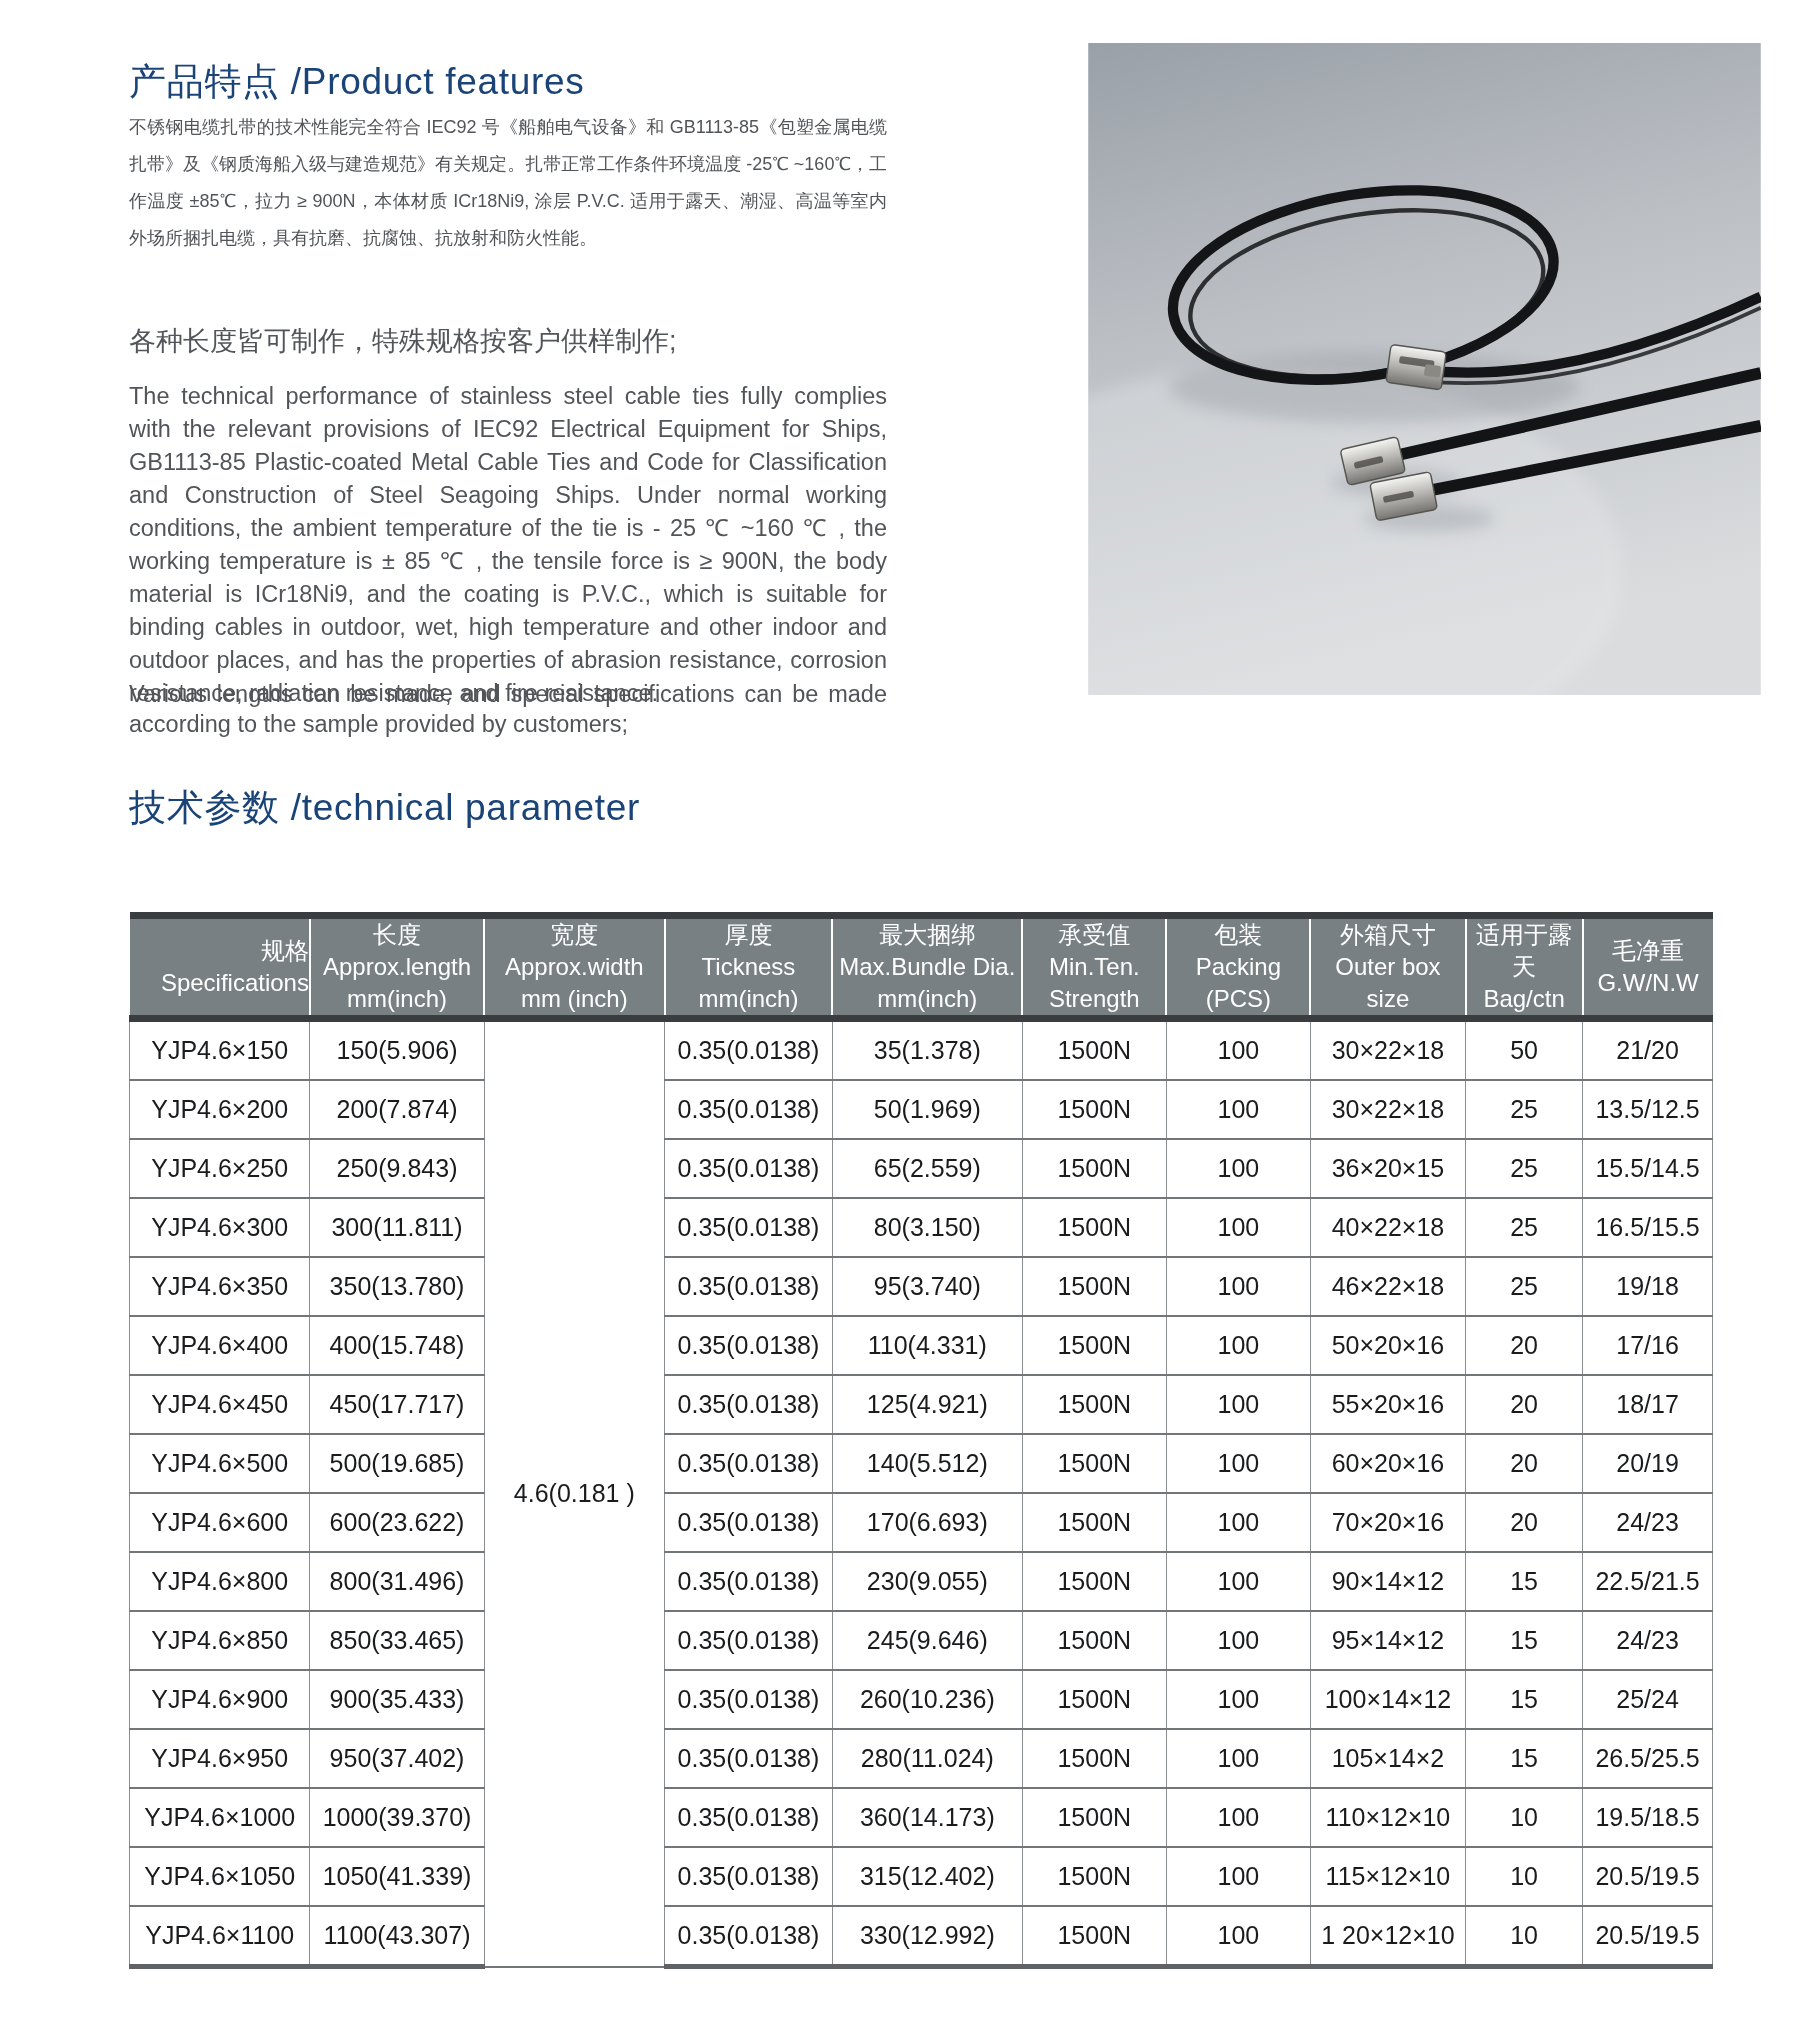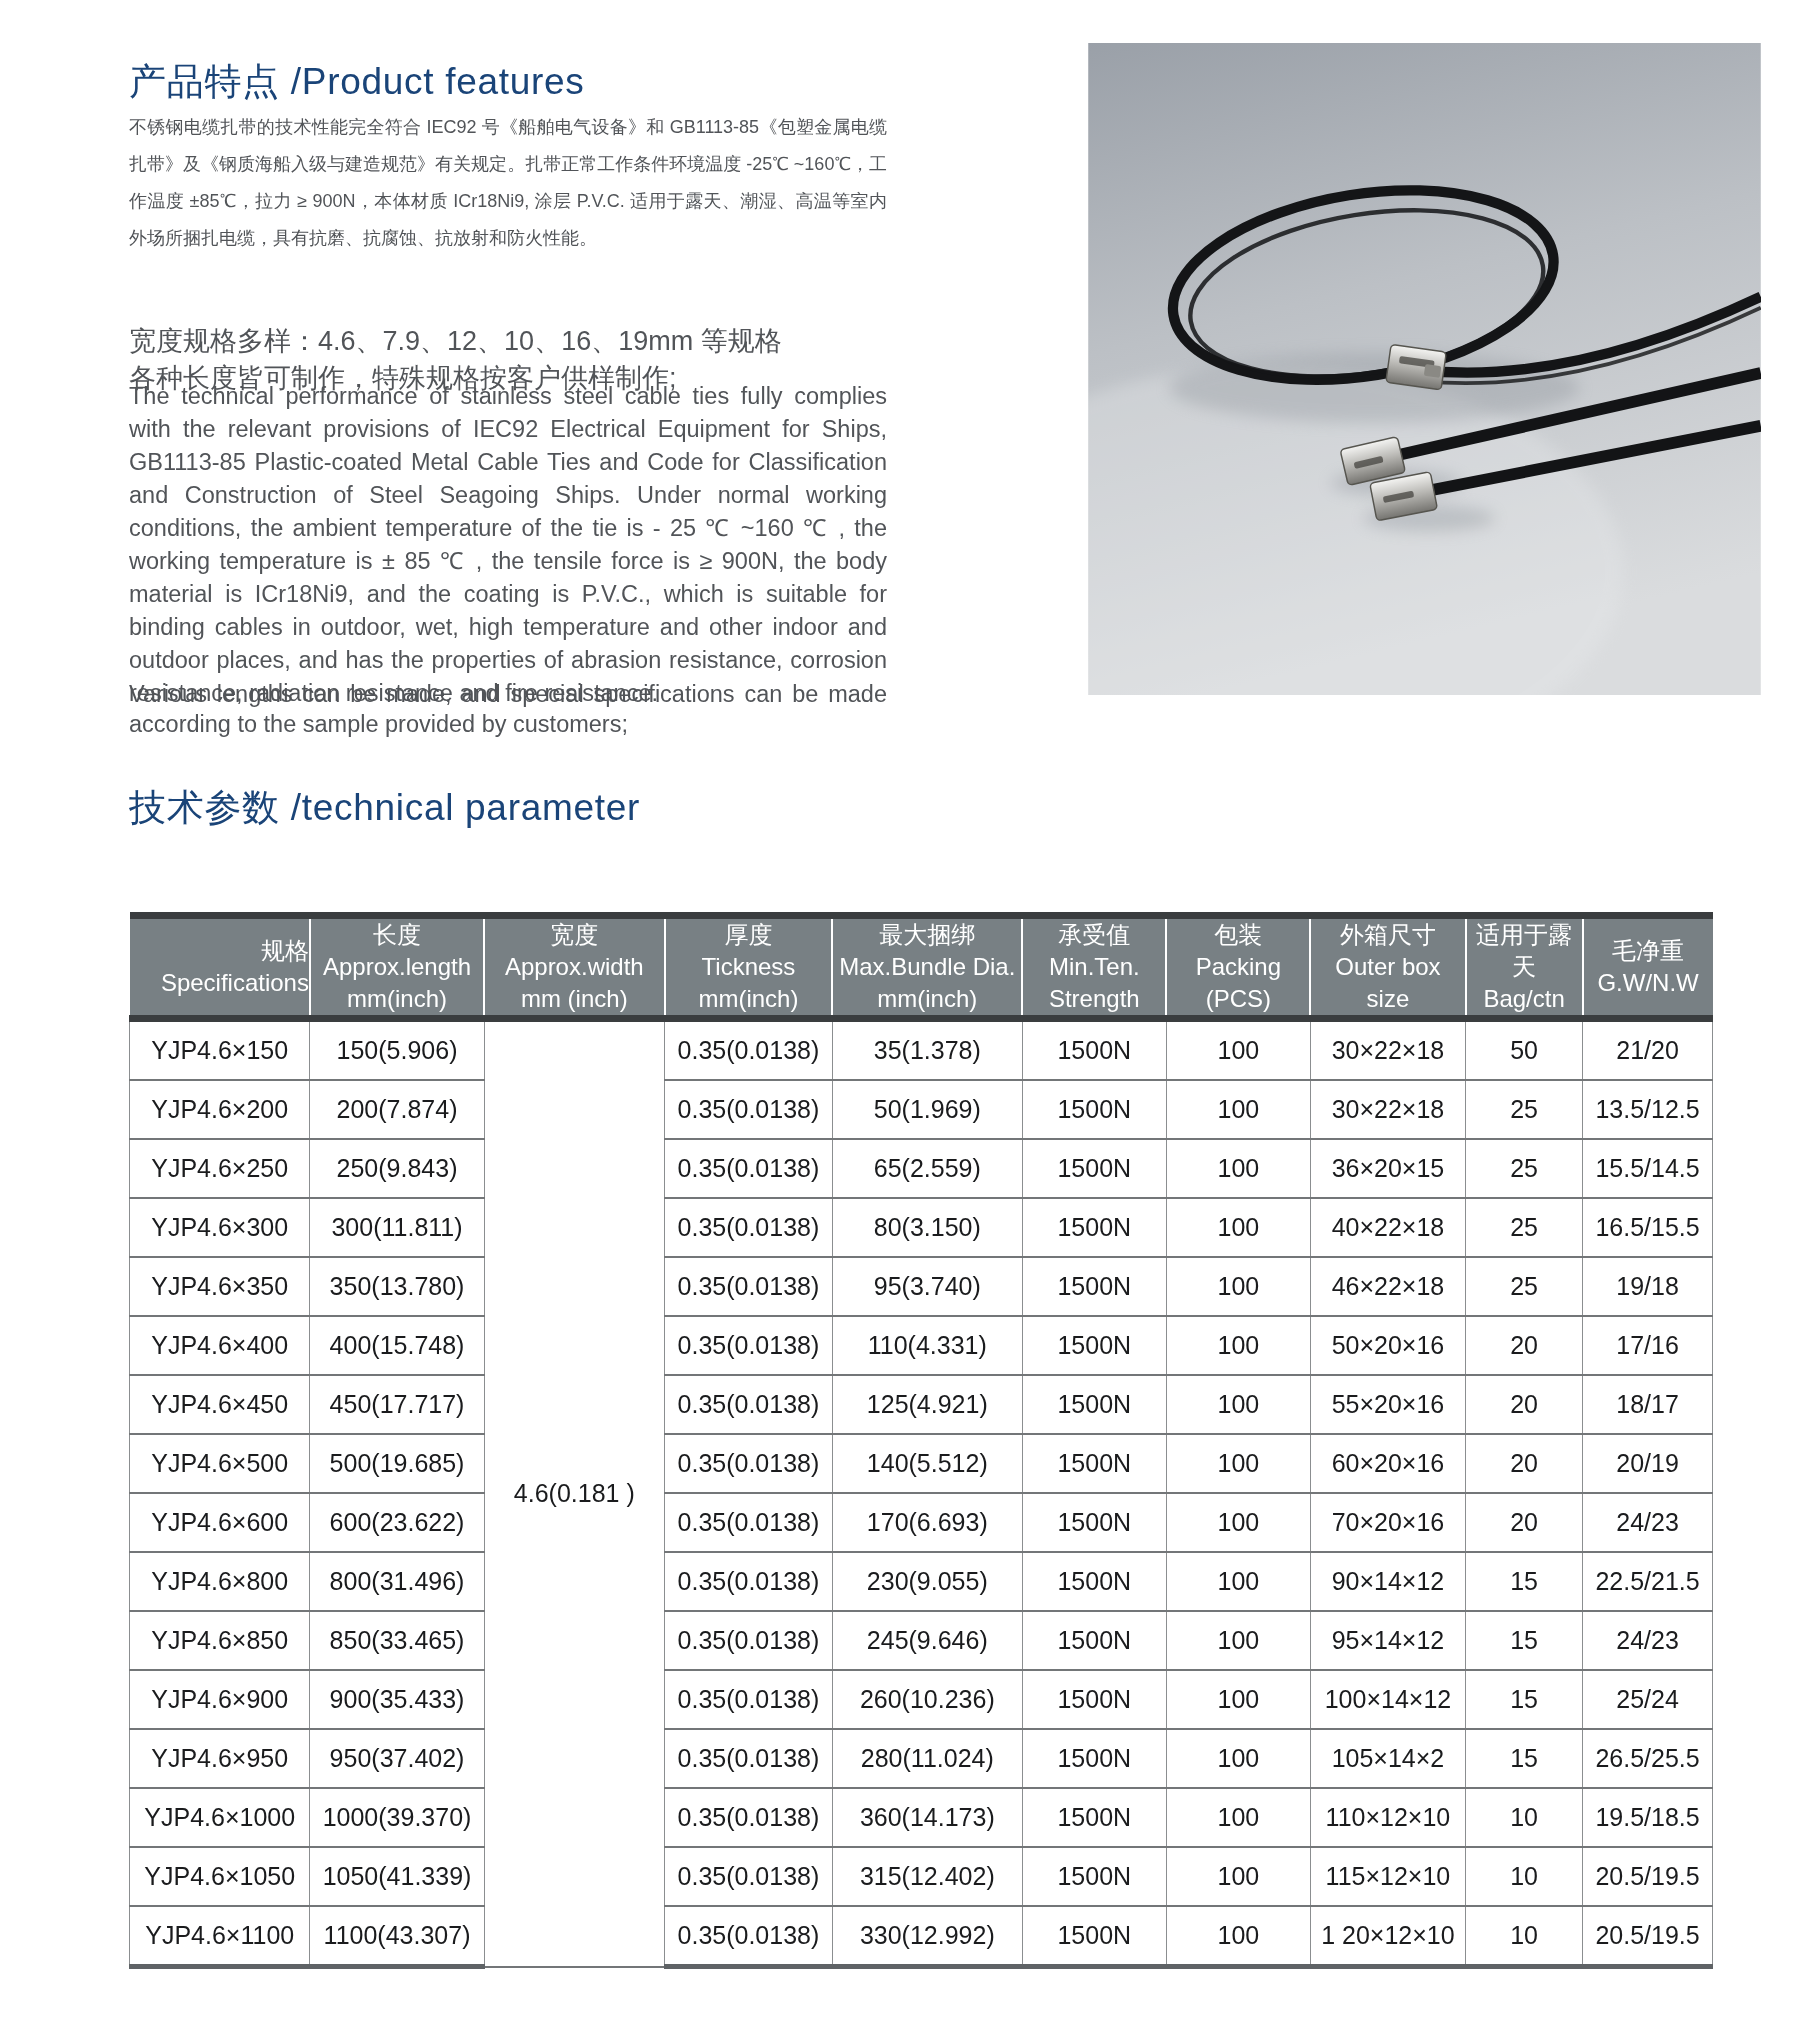--- a/index.html
+++ b/index.html
@@ -63,21 +63,20 @@
   td.merged-width{font-size:25px;}
 </style>
 </head>
 <body>
 
 <div id="features-title" class="sec-title">产品特点 /Product features</div>
 
 <div class="cn-para">不锈钢电缆扎带的技术性能完全符合 IEC92 号《船舶电气设备》和 GB1113-85《包塑金属电缆扎带》及《钢质海船入级与建造规范》有关规定。扎带正常工作条件环境温度 -25℃ ~160℃，工作温度 ±85℃，拉力 ≥ 900N，本体材质 ICr18Ni9, 涂层 P.V.C. 适用于露天、潮湿、高温等室内外场所捆扎电缆，具有抗磨、抗腐蚀、抗放射和防火性能。</div>
 
 <div class="cn-spec">
-  <div>宽度规格多样：4.6、7.9、12、10、16、19mm 等规格</div>
   <div>各种长度皆可制作，特殊规格按客户供样制作;</div>
 </div>
 
 <div class="en-para">The technical performance of stainless steel cable ties fully complies with the relevant provisions of IEC92 Electrical Equipment for Ships, GB1113-85 Plastic-coated Metal Cable Ties and Code for Classification and Construction of Steel Seagoing Ships. Under normal working conditions, the ambient temperature of the tie is - 25 ℃ ~160 ℃ , the working temperature is ± 85 ℃ , the tensile force is ≥ 900N, the body material is ICr18Ni9, and the coating is P.V.C., which is suitable for binding cables in outdoor, wet, high temperature and other indoor and outdoor places, and has the properties of abrasion resistance, corrosion resistance, radiation resistance and fire resistance.</div>
 
 <div class="en-spec">
   <div>Various lengths can be made, and special specifications can be made according to the sample provided by customers;</div>
 </div>
 
 <svg class="photo" viewBox="0 0 917 889" xmlns="http://www.w3.org/2000/svg">

